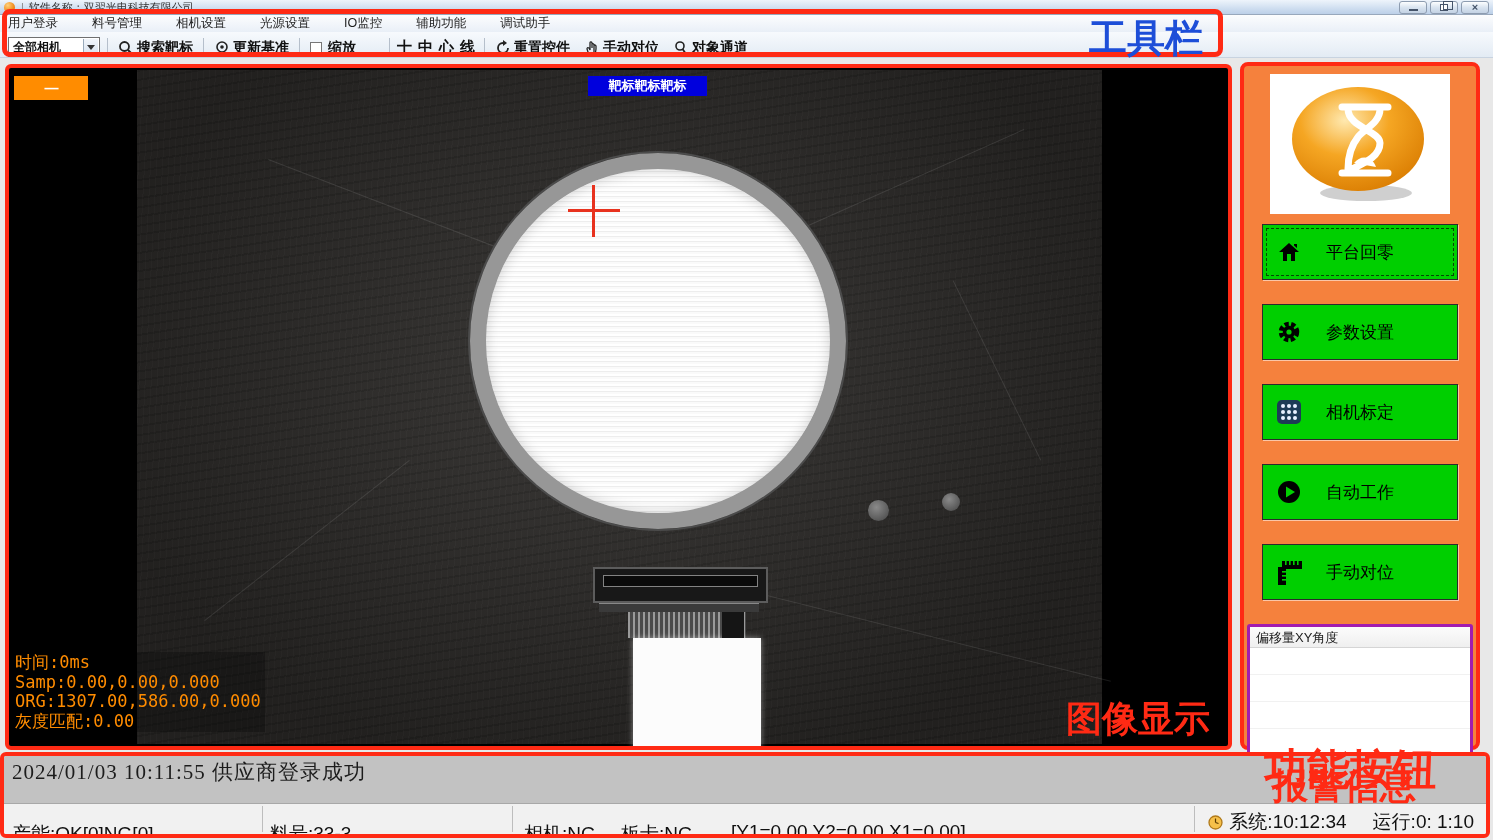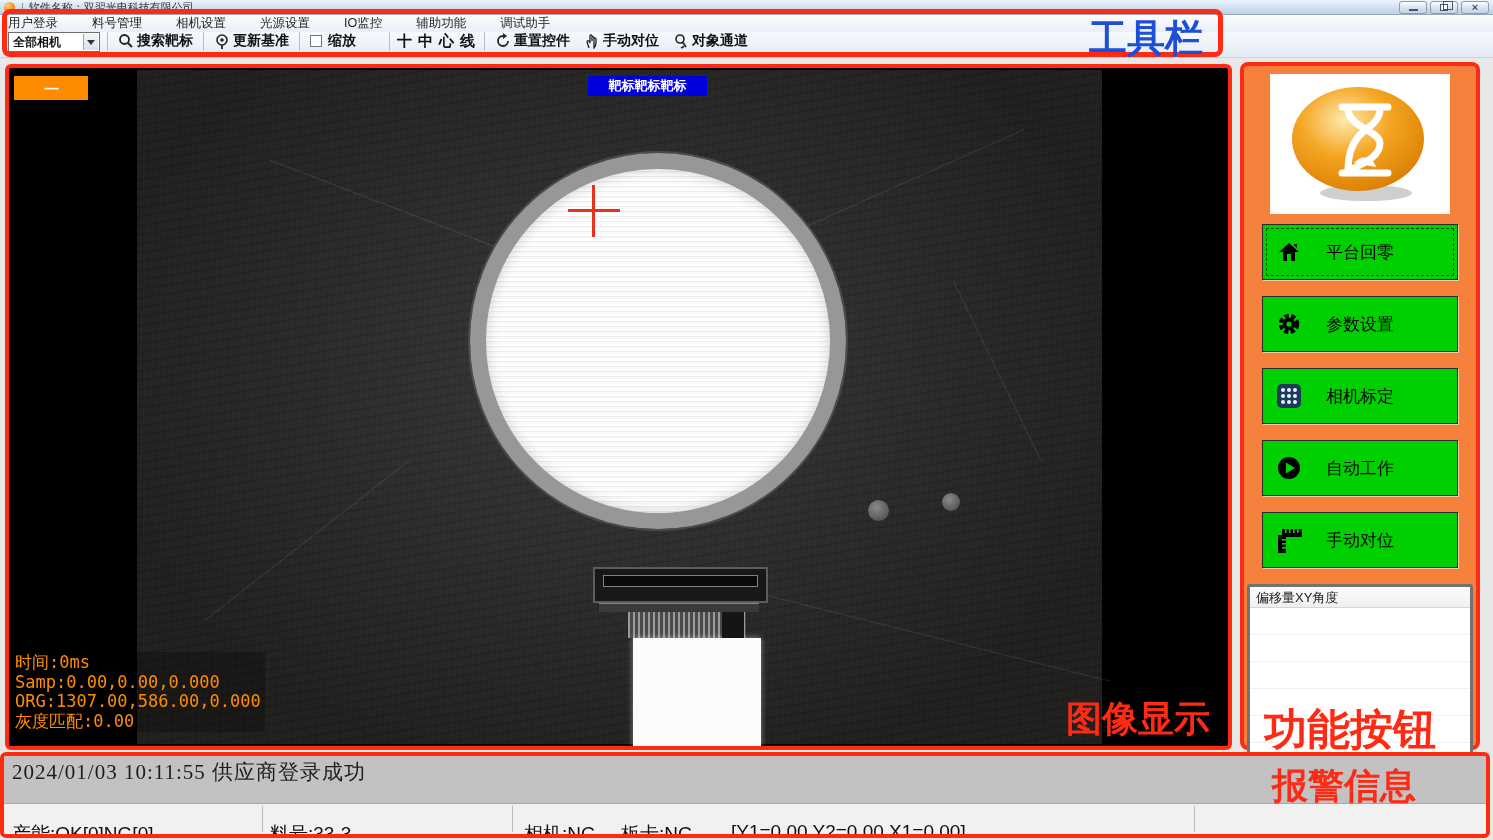--- a/index.html
+++ b/index.html
@@ -23,21 +23,21 @@
 
   
   .menubar { position:absolute; left:0; top:15px; width:1493px; height:17px;
     background:linear-gradient(#fcfdfe,#e9eff7); display:flex; align-items:center; gap:34px;
     padding-left:8px; font-size:12.5px; color:#1d1d1d; }
   .menu-item { cursor:default; }
 
   
   .toolbar { position:absolute; left:0; top:32px; width:1493px; height:26px;
     background:linear-gradient(#f7fafd,#e3ebf4); border-bottom:1px solid #c8d3e0;
-    display:flex; align-items:flex-start; padding-left:8px; font-size:14px; font-weight:600; color:#111; }
+    display:flex; align-items:flex-end; padding-left:8px; font-size:14px; font-weight:600; color:#111; }
   .combo { width:92px; height:20px; background:#fff; border:1px solid #707070; display:flex;
     align-items:center; font-size:12px; font-weight:bold; padding-left:4px; position:relative; }
   .combo-arrow { position:absolute; right:1px; top:1px; bottom:1px; width:15px;
     background:linear-gradient(#f2f6fb,#d7e2ef); border-left:1px solid #9ab; display:flex; align-items:center; justify-content:center; }
   .combo-arrow:after { content:""; border:4px solid transparent; border-top:5px solid #333; margin-top:4px; }
   .tb-sep { width:1px; height:19px; background:#b5bfcb; margin:0 7px; }
   .tb-btn { display:flex; align-items:center; gap:3px; padding:0 3px; cursor:default; }
   .tb-btn svg { display:block; }
   .checkbox { width:12px; height:12px; border:1px solid #777; background:#fff; margin-right:3px; }
   .marks { display:flex; align-items:center; font-size:15px; }
@@ -101,31 +101,31 @@
 
   .info-overlay { position:absolute; left:2px; top:584px; z-index:8; color:#ff8c00;
     font-family:"DejaVu Sans Mono","DejaVu Sans",monospace; font-size:17px; line-height:19.5px;
     background:rgba(0,0,0,0.25); padding:1px 4px; }
 
   
   .right-col { position:absolute; left:1240px; top:62px; width:240px; height:688px;
     background:#f5813d; border:4px solid #ff2a14; border-radius:8px; padding:6px 0 0 0; }
   .logo-box { width:180px; height:140px; margin:2px auto 10px auto; background:#fff;
     display:flex; align-items:center; justify-content:center; }
-  .fn-btn { width:196px; height:56px; margin:0 auto 16px auto; background:#00cf00;
+  .fn-btn { width:196px; height:56px; margin:0 auto 24px auto; background:#00cf00;
     border:1px solid #2b2b2b; box-shadow:1px 1px 0 rgba(255,255,255,0.55); position:relative;
     display:flex; align-items:center; justify-content:center; font-size:17px; color:#000; cursor:pointer; }
   .fn-btn.focused { outline:1px dashed #074607; outline-offset:-5px; }
   .fn-icon { position:absolute; left:13px; top:50%; transform:translateY(-50%); width:26px; height:26px;
     display:flex; align-items:center; justify-content:center; }
   .keypad { width:24px; height:24px; border-radius:5px; background:#1d3b56; display:grid;
     grid-template-columns:repeat(3,1fr); align-items:center; justify-items:center; padding:3px; }
   .keypad i { width:4px; height:4px; border-radius:50%; background:#e8f0ff; }
 
-  .offset-panel { width:226px; height:192px; margin:10px auto; background:#fff; border:3px solid #737373;
+  .offset-panel { width:226px; height:192px; margin:10px auto; background:#fff; border:3px solid #a21caf;
     border-radius:3px; position:relative; overflow:hidden; }
   .offset-header { height:21px; background:linear-gradient(#fcfcfc,#efefef); border-bottom:1px solid #d5d5d5;
     font-size:13px; color:#222; padding:2px 0 0 6px; }
   .offset-body { position:absolute; left:0; top:21px; right:0; bottom:13px;
     background:repeating-linear-gradient(180deg, #ffffff 0 26px, #f1f1f1 26px 27px); }
   .offset-scroll { position:absolute; left:0; bottom:0; right:0; height:13px; background:#f0f0f0; border-top:1px solid #dcdcdc; }
   .offset-thumb { position:absolute; left:14px; top:1px; width:90px; height:10px; background:#cdcdcd; border:1px solid #b0b0b0; border-radius:2px; }
   .scroll-arrow { position:absolute; top:0; width:13px; height:12px; font-size:8px; color:#666; text-align:center; line-height:12px; }
   .scroll-left { left:0; } .scroll-right { right:0; }
 
@@ -374,14 +374,24 @@
   </div>
   <div class="statusbar">
     <span class="seg seg-yield">产能:OK[0]NG[0]</span>
     <span class="vsep vs1"></span>
     <span class="seg seg-material">料号:33-3</span>
     <span class="vsep vs2"></span>
     <span class="seg seg-camera">相机:NG</span>
     <span class="seg seg-board">板卡:NG</span>
     <span class="seg seg-coords">[Y1=0.00 Y2=0.00 X1=0.00]</span>
     <span class="vsep vs3"></span>
+    <span class="seg-right">
+      <svg width="15" height="15" viewBox="0 0 15 15">
+        <circle cx="7.5" cy="7.5" r="6.5" fill="#f6c04a" stroke="#b07a1a" stroke-width="1.3"></circle>
+        <line x1="7.5" y1="7.5" x2="7.5" y2="3.5" stroke="#5a3a00" stroke-width="1.2"></line>
+        <line x1="7.5" y1="7.5" x2="10.5" y2="8.5" stroke="#5a3a00" stroke-width="1.2"></line>
+      </svg>
+      <span>系统:10:12:34</span>
+      <span class="run-gap"></span>
+      <span>运行:0: 1:10</span>
+    </span>
   </div>
 </div>
 
 </body></html>

